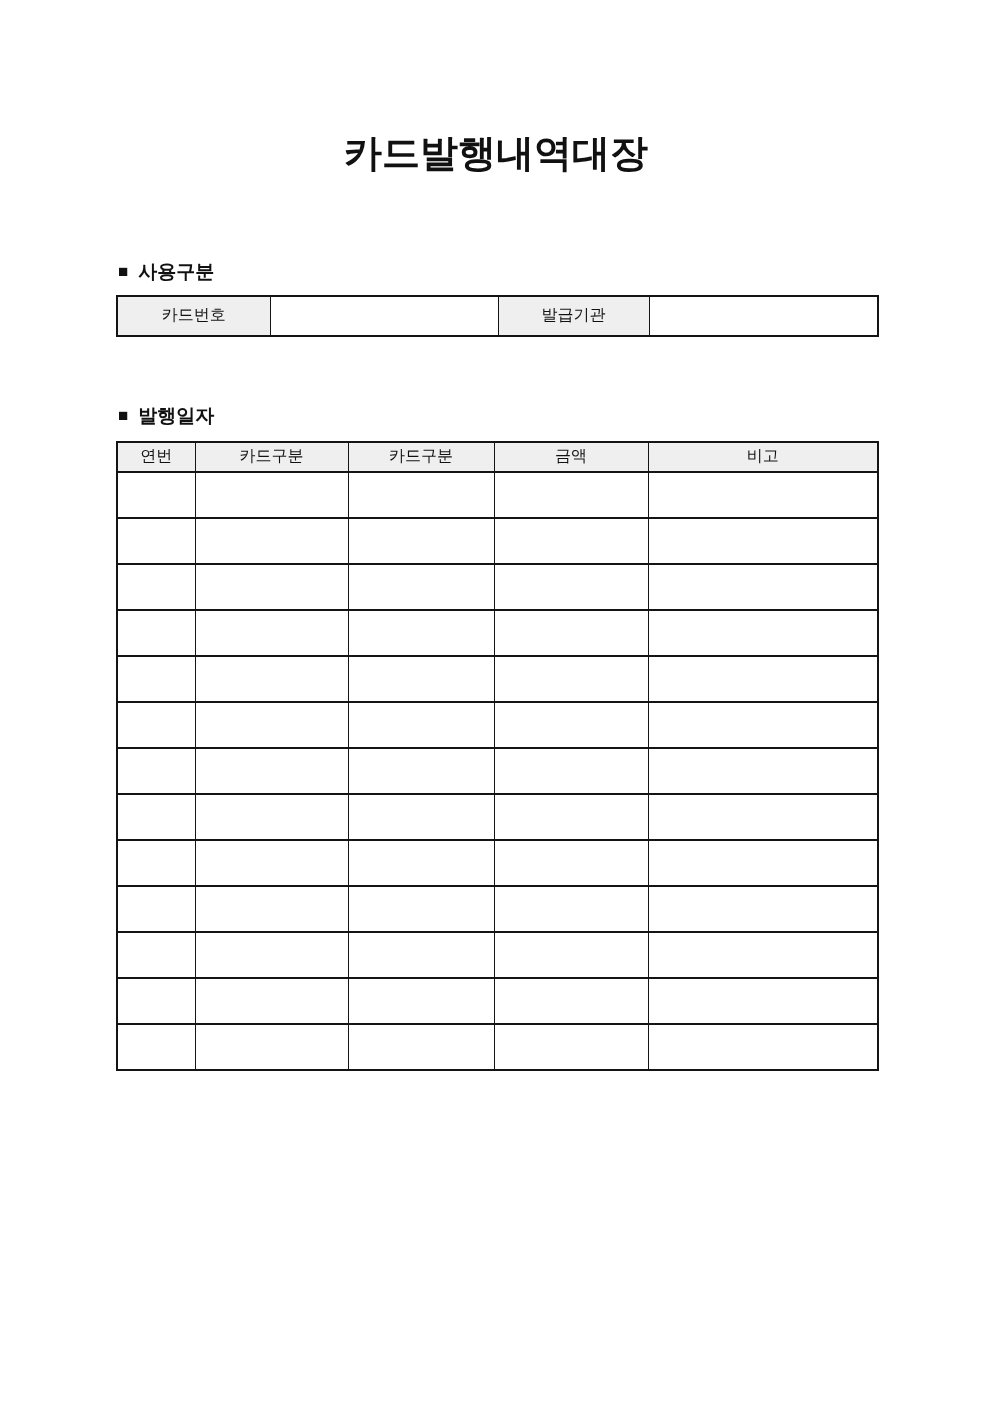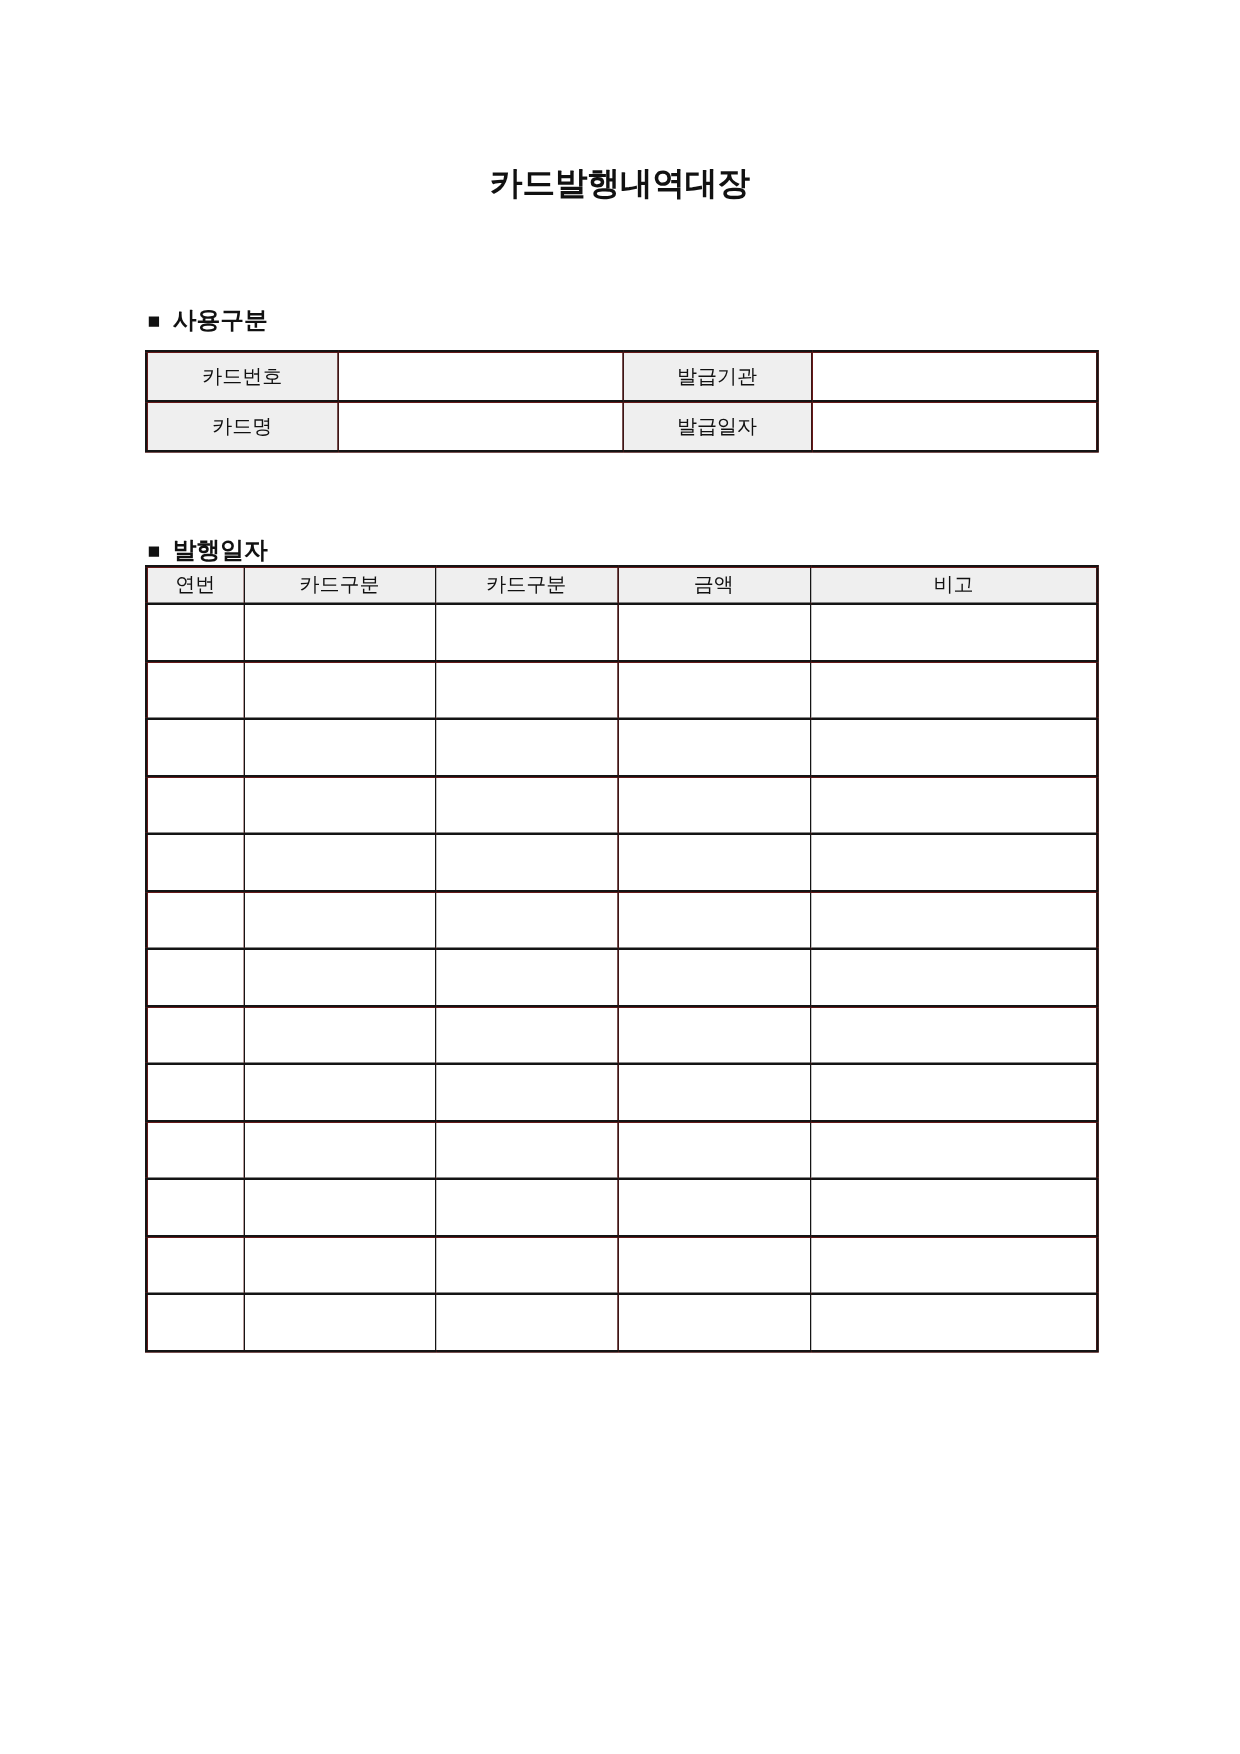--- a/index.html
+++ b/index.html
@@ -11,21 +11,21 @@
     overflow: hidden;
   }
   .doc {
     position: relative;
     width: 992px; height: 1403px;
     background: #ffffff;
   }
   .doc-title {
     padding-top: 131px;
     text-align: center;
-    font-size: 26px;
+    font-size: 38px;
     font-weight: bold;
     line-height: 1.2;
     color: #111111;
   }
   .section-header {
     margin-left: 118px;
     font-size: 19px;
     font-weight: bold;
     line-height: 23px;
     display: flex;
@@ -38,40 +38,40 @@
     line-height: 1;
   }
   .section-header--card-info { margin-top: 83px; }
   .section-header--history   { margin-top: 67px; }
 
   table {
     border-collapse: collapse;
     table-layout: fixed;
     margin-left: 116px;
     width: 761px;
-    background: #b91c1c;
+    background: #f0abfc;
   }
   table, th, td { border: 1px solid #141414; }
   table { border-width: 2px; }
   th, td {
     border-top-width: 2px;
     border-bottom-width: 2px;
     font-size: 16px;
     font-weight: normal;
     text-align: center;
     vertical-align: middle;
     color: #111111;
     overflow: hidden;
   }
   .card-info-table { margin-top: 12px; }
   .card-info-table td { height: 40px; }
   .label-cell, .history-table th { background: #efefef; }
   .value-cell { background: #ffffff; }
 
-  .history-table { }
+  .history-table { margin-top: 14px; }
   .history-table th { height: 30px; }
   .history-table td { height: 46px; background: #ffffff; }
 </style>
 </head>
 <body>
 
 <div class="doc">
 
   <h1 class="doc-title">카드발행내역대장</h1>
 
@@ -85,26 +85,20 @@
       <col style="width:153px">
         <col style="width:228px">
         <col style="width:151px">
         <col style="width:229px">
     </colgroup>
     <tbody>
       <tr>
         <td class="label-cell">카드번호</td>
         <td class="value-cell"></td>
         <td class="label-cell">발급기관</td>
-        <td class="value-cell"></td>
-      </tr>
-      <tr>
-        <td class="label-cell">카드명</td>
-        <td class="value-cell"></td>
-        <td class="label-cell">발급일자</td>
         <td class="value-cell"></td>
       </tr>
     </tbody>
   </table>
 
   <div class="section-header section-header--history">
     <span class="marker">■</span>
     <span>발행일자</span>
   </div>
 

